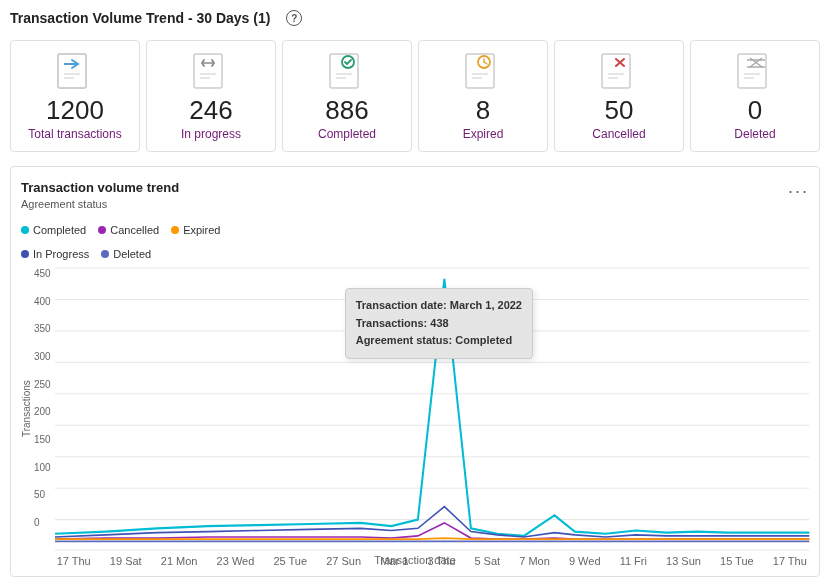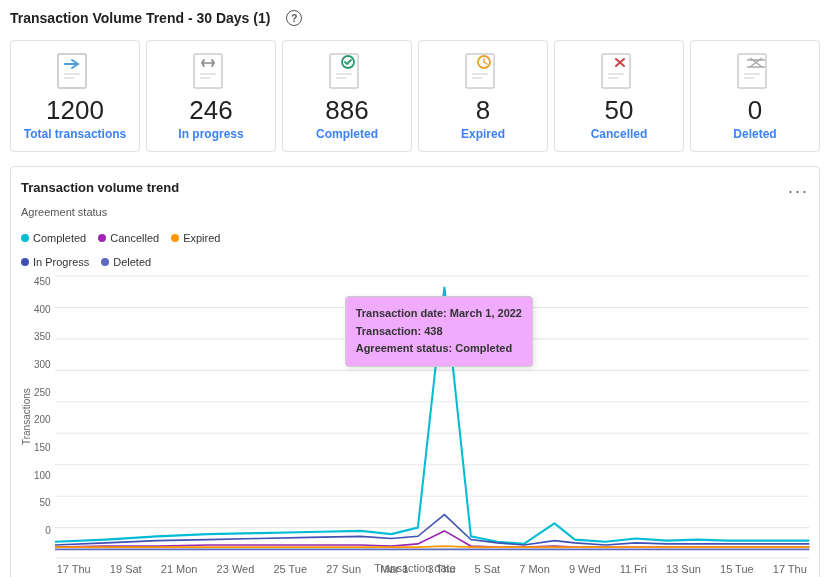--- a/index.html
+++ b/index.html
@@ -7,35 +7,35 @@
     
     .main-container { width: 830px; height: 577px; background: #fff; padding: 10px; }
     
     .page-title { font-size: 14px; font-weight: 600; color: #222; margin-bottom: 14px; display: flex; align-items: center; gap: 16px; }
     .help-icon { display: inline-flex; align-items: center; justify-content: center; width: 16px; height: 16px; border-radius: 50%; border: 1.5px solid #555; font-size: 10px; font-weight: 700; color: #555; cursor: pointer; }
     
     .stat-cards { display: flex; gap: 6px; margin-bottom: 14px; }
     .stat-card { flex: 1; border: 1px solid #e0e0e0; border-radius: 4px; padding: 10px 8px 10px; display: flex; flex-direction: column; align-items: center; background: #fff; }
     .stat-icon { width: 48px; height: 40px; display: flex; align-items: center; justify-content: center; margin-bottom: 6px; }
     .stat-number { font-size: 26px; font-weight: 300; color: #222; line-height: 1; margin-bottom: 4px; }
-    .stat-label { font-size: 12px; color: #3b82f6; text-align: right; font-weight: 700; }
+    .stat-label { font-size: 12px; color: #701a75; text-align: right; font-weight: 400; }
     
     .chart-section { border: 1px solid #e0e0e0; border-radius: 4px; padding: 10px; background: #fff; position: relative; }
-    .chart-header { display: flex; justify-content: space-between; align-items: center; margin-bottom: 8px; }
+    .chart-header { display: flex; justify-content: space-between; align-items: center; }
     .chart-title { font-size: 13px; font-weight: 600; color: #222; }
     .dot-menu { font-size: 18px; color: #666; letter-spacing: 2px; }
     
     .legend { display: flex; flex-wrap: wrap; gap: 12px 12px; margin-bottom: 8px; font-size: 11px; }
     .legend-title { width: 100%; font-size: 11px; color: #555; font-weight: 500; margin-bottom: 2px; }
     .legend-item { display: flex; align-items: center; gap: 4px; }
     .legend-dot { width: 8px; height: 8px; border-radius: 50%; }
     
     svg.chart-svg { width: 100%; height: 100%; overflow: visible; }
     
-    .tooltip-box { position: absolute; background: #f0abfc; border: 1px solid #ccc; border-radius: 4px; padding: 8px 10px; font-size: 11px; line-height: 1.6; pointer-events: none; box-shadow: 2px 2px 6px rgba(0,0,0,0.1); }
+    .tooltip-box { position: absolute; background: #e5e5e5; border: 1px solid #ccc; border-radius: 4px; padding: 8px 10px; font-size: 11px; line-height: 1.6; pointer-events: none; box-shadow: 2px 2px 6px rgba(0,0,0,0.1); }
     .tooltip-box span { font-weight: 600; }
     
     .x-axis-label { text-align: center; font-size: 11px; color: #666; margin-top: 4px; }
   </style>
 </head>
 <body>
 
 <div class="main-container">
 
   <div class="page-title">
@@ -158,21 +158,21 @@
           </div>
           <div class="legend-item">
             <span class="legend-dot" style="background:#5c6bc0;"></span>
             <span>Deleted</span>
           </div>
         </div>
       </div>
 
     <div style="display:flex; gap: 0;">
         <div style="writing-mode: vertical-rl; transform: rotate(180deg); font-size: 10px; color: rgb(102, 102, 102); text-align: center; white-space: nowrap; margin-right: 2px;">Transactions</div>
-      <div style="display:flex; flex-direction:column; justify-content:space-between; align-items:flex-end; padding-right:4px; height:260px; font-size:10px; color:#666;gap:8px;">
+      <div style="display:flex; flex-direction:column; justify-content:space-between; align-items:flex-start; padding-right:4px; height:260px; font-size:10px; color:#666;gap:8px;">
         <span>450</span>
         <span>400</span>
         <span>350</span>
         <span>300</span>
         <span>250</span>
         <span>200</span>
         <span>150</span>
         <span>100</span>
         <span>50</span>
         <span>0</span>
@@ -202,21 +202,21 @@
 
           <polyline points="0,252 50,252 100,252 150,252 200,252 250,252 300,252 330,252 356,252 382,252 408,252 434,252 460,252 490,252 510,252 540,252 570,252 600,252 630,252 660,252 690,252 720,252 740,252" fill="none" stroke="#5c6bc0" stroke-width="1.5"></polyline>
         </svg>
         
         
         <div class="tooltip-box" style="left: 290px; top: 20px;">
           <div>
             <span>Transaction date:</span> <span>March 1, 2022</span>
           </div>
           <div>
-            <span>Transaction:</span> <span>438</span>
+            <span>Transactions:</span> <span>438</span>
           </div>
           <div>
             <span>Agreement status:</span> <span>Completed</span>
           </div>
         </div>
         
         
         <div style="display:flex; justify-content:space-between; font-size:11px; color:#666; margin-top:2px; padding: 0 2px;">
           <span>17 Thu</span>
           <span>19 Sat</span>

